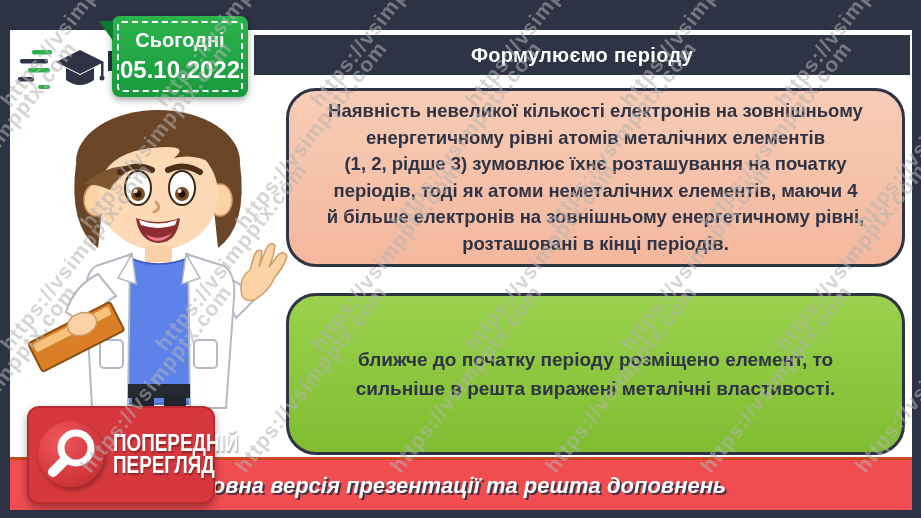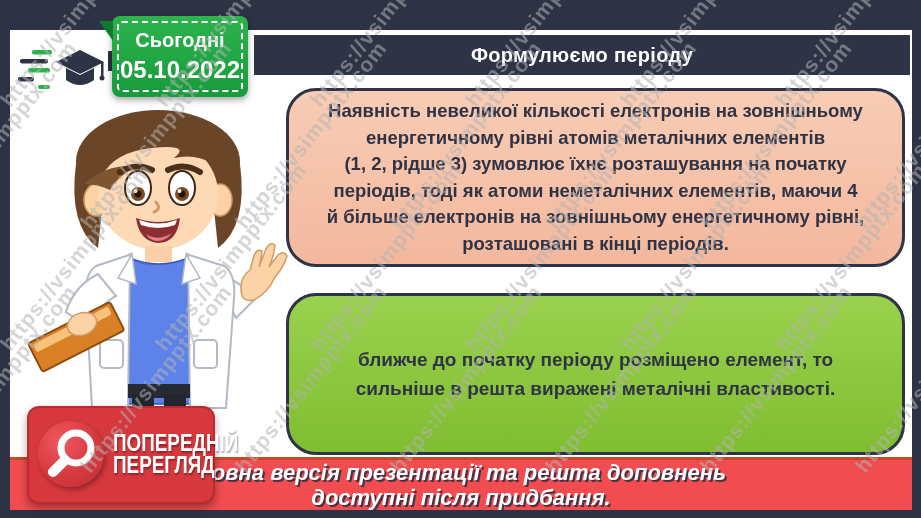--- a/index.html
+++ b/index.html
@@ -202,21 +202,20 @@
     <div class="ln">розташовані в кінці періодів.</div>
   </div>
 
   <div class="cbox box2">
     <div class="ln">ближче до початку періоду розміщено елемент, то</div>
     <div class="ln">сильніше в решта виражені металічні властивості.</div>
   </div>
 
   <div class="banner">
     <div class="ln">Повна версія презентації та решта доповнень</div>
-    <div class="ln">доступні після придбання.</div>
   </div>
 
   <div class="preview-badge">
     <div class="lens">
       <svg width="66" height="66" viewBox="0 0 66 66">
         <circle cx="38" cy="27" r="15" fill="none" stroke="#ffffff" stroke-width="7"></circle>
         <path d="M27 39 L15 51" stroke="#ffffff" stroke-width="10" stroke-linecap="round"></path>
       </svg>
     </div>
     <div class="txt">

